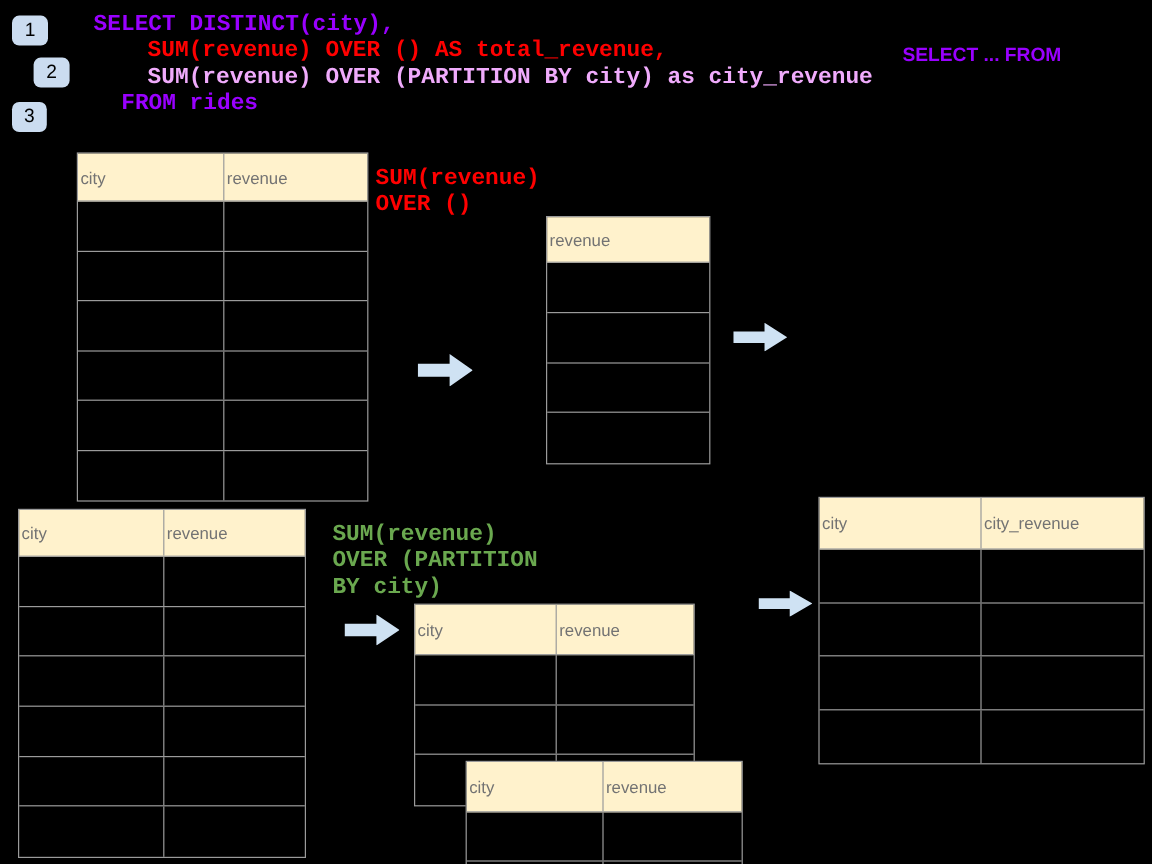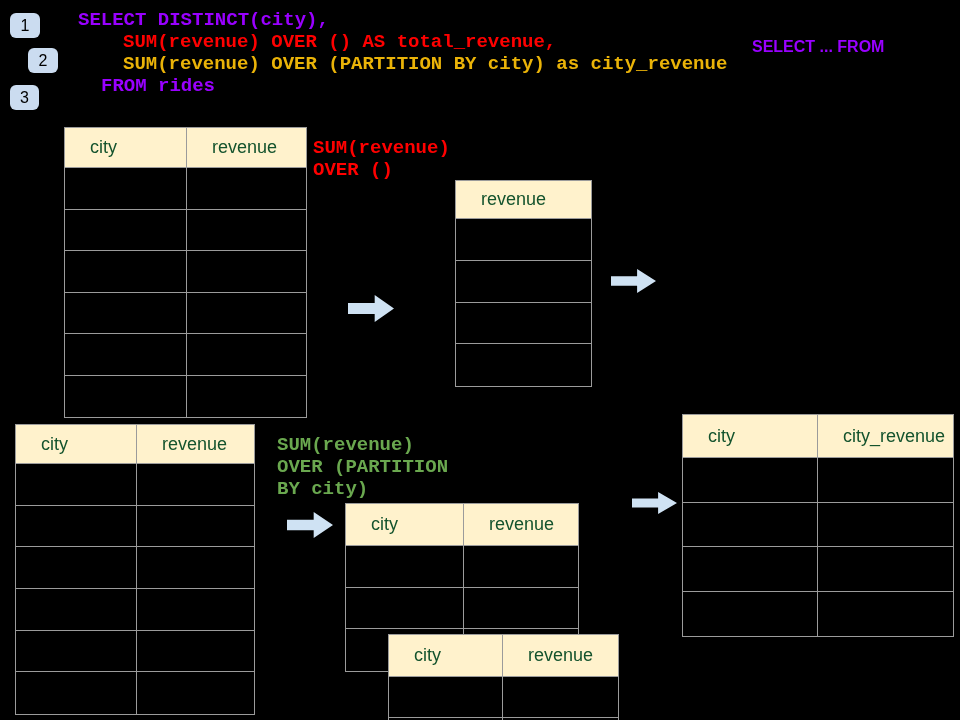--- a/index.html
+++ b/index.html
@@ -52,23 +52,23 @@
     display: flex;
     background: var(--header-fill, #FFF2CC);
     border-bottom: 1px solid var(--border, #9B9B9B);
     box-sizing: border-box;
   }
   .th-cell {
     box-sizing: border-box;
     border-right: 1px solid var(--border, #9B9B9B);
     display: flex;
     align-items: center;
-    padding-left: 25px;
-    font-size: 18px;
-    color: #14532d;
+    padding-left: 2px;
+    font-size: 14px;
+    color: #737373;
     height: 100%;
   }
   .th-cell:last-child { border-right: none; }
   .body-row {
     display: flex;
     border-bottom: 1px solid var(--border, #9B9B9B);
     box-sizing: border-box;
   }
   .body-row:last-child { border-bottom: none; }
   .td-cell {
@@ -229,21 +229,21 @@
     </div>
   <div class="layer" id="badges-layer">
       <div class="badge" style="left: 10px; top: 13px; width: 30px; height: 25px; color: rgb(0, 0, 0);">1</div>
       <div class="badge" style="left: 28px; top: 48px; width: 30px; height: 25px; color: rgb(0, 0, 0);">2</div>
       <div class="badge" style="left: 10px; top: 85px; width: 29px; height: 25px; color: rgb(0, 0, 0);">3</div>
     </div>
   <div class="layer" id="code-layer">
       <div class="code-block" style="left: 78px; top: 9px;">
         <div class="code-line" style="color: rgb(153, 0, 255); margin-left: 0px;">SELECT DISTINCT(city),</div>
         <div class="code-line" style="color: rgb(255, 0, 0); margin-left: 45px;">SUM(revenue) OVER () AS total_revenue,</div>
-        <div class="code-line" style="color: #eab308; margin-left: 45px;">SUM(revenue) OVER (PARTITION BY city) as city_revenue</div>
+        <div class="code-line" style="color: #f0abfc; margin-left: 45px;">SUM(revenue) OVER (PARTITION BY city) as city_revenue</div>
         <div class="code-line" style="color: rgb(153, 0, 255); margin-left: 23px;">FROM rides</div>
       </div>
       <div class="code-block" style="left: 752px; top: 36px;">
         <div class="note-line" style="color: rgb(153, 0, 255);">SELECT ... FROM</div>
       </div>
       <div class="code-block" style="left: 313px; top: 137px;">
         <div class="code-line" style="color: rgb(255, 0, 0);">SUM(revenue)</div>
         <div class="code-line" style="color: rgb(255, 0, 0);">OVER ()</div>
       </div>
       <div class="code-block" style="left: 277px; top: 434px;">

